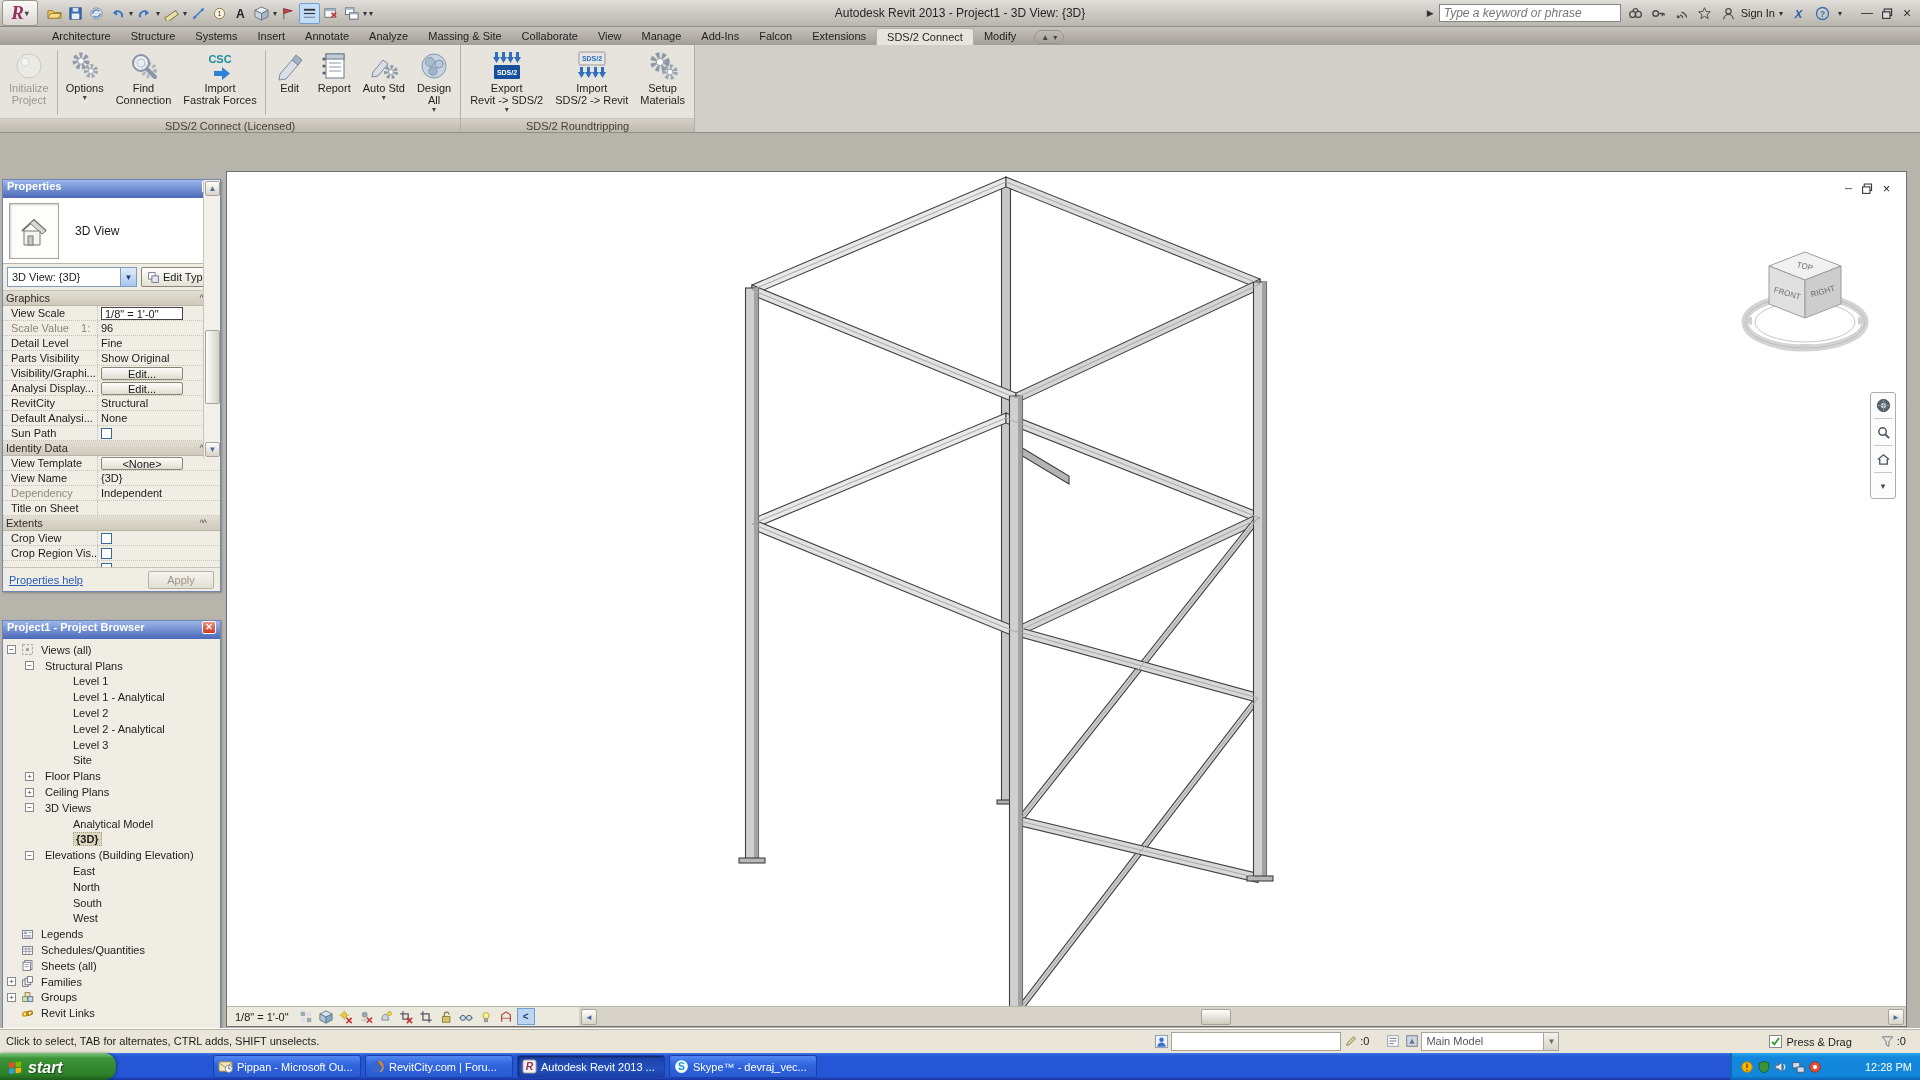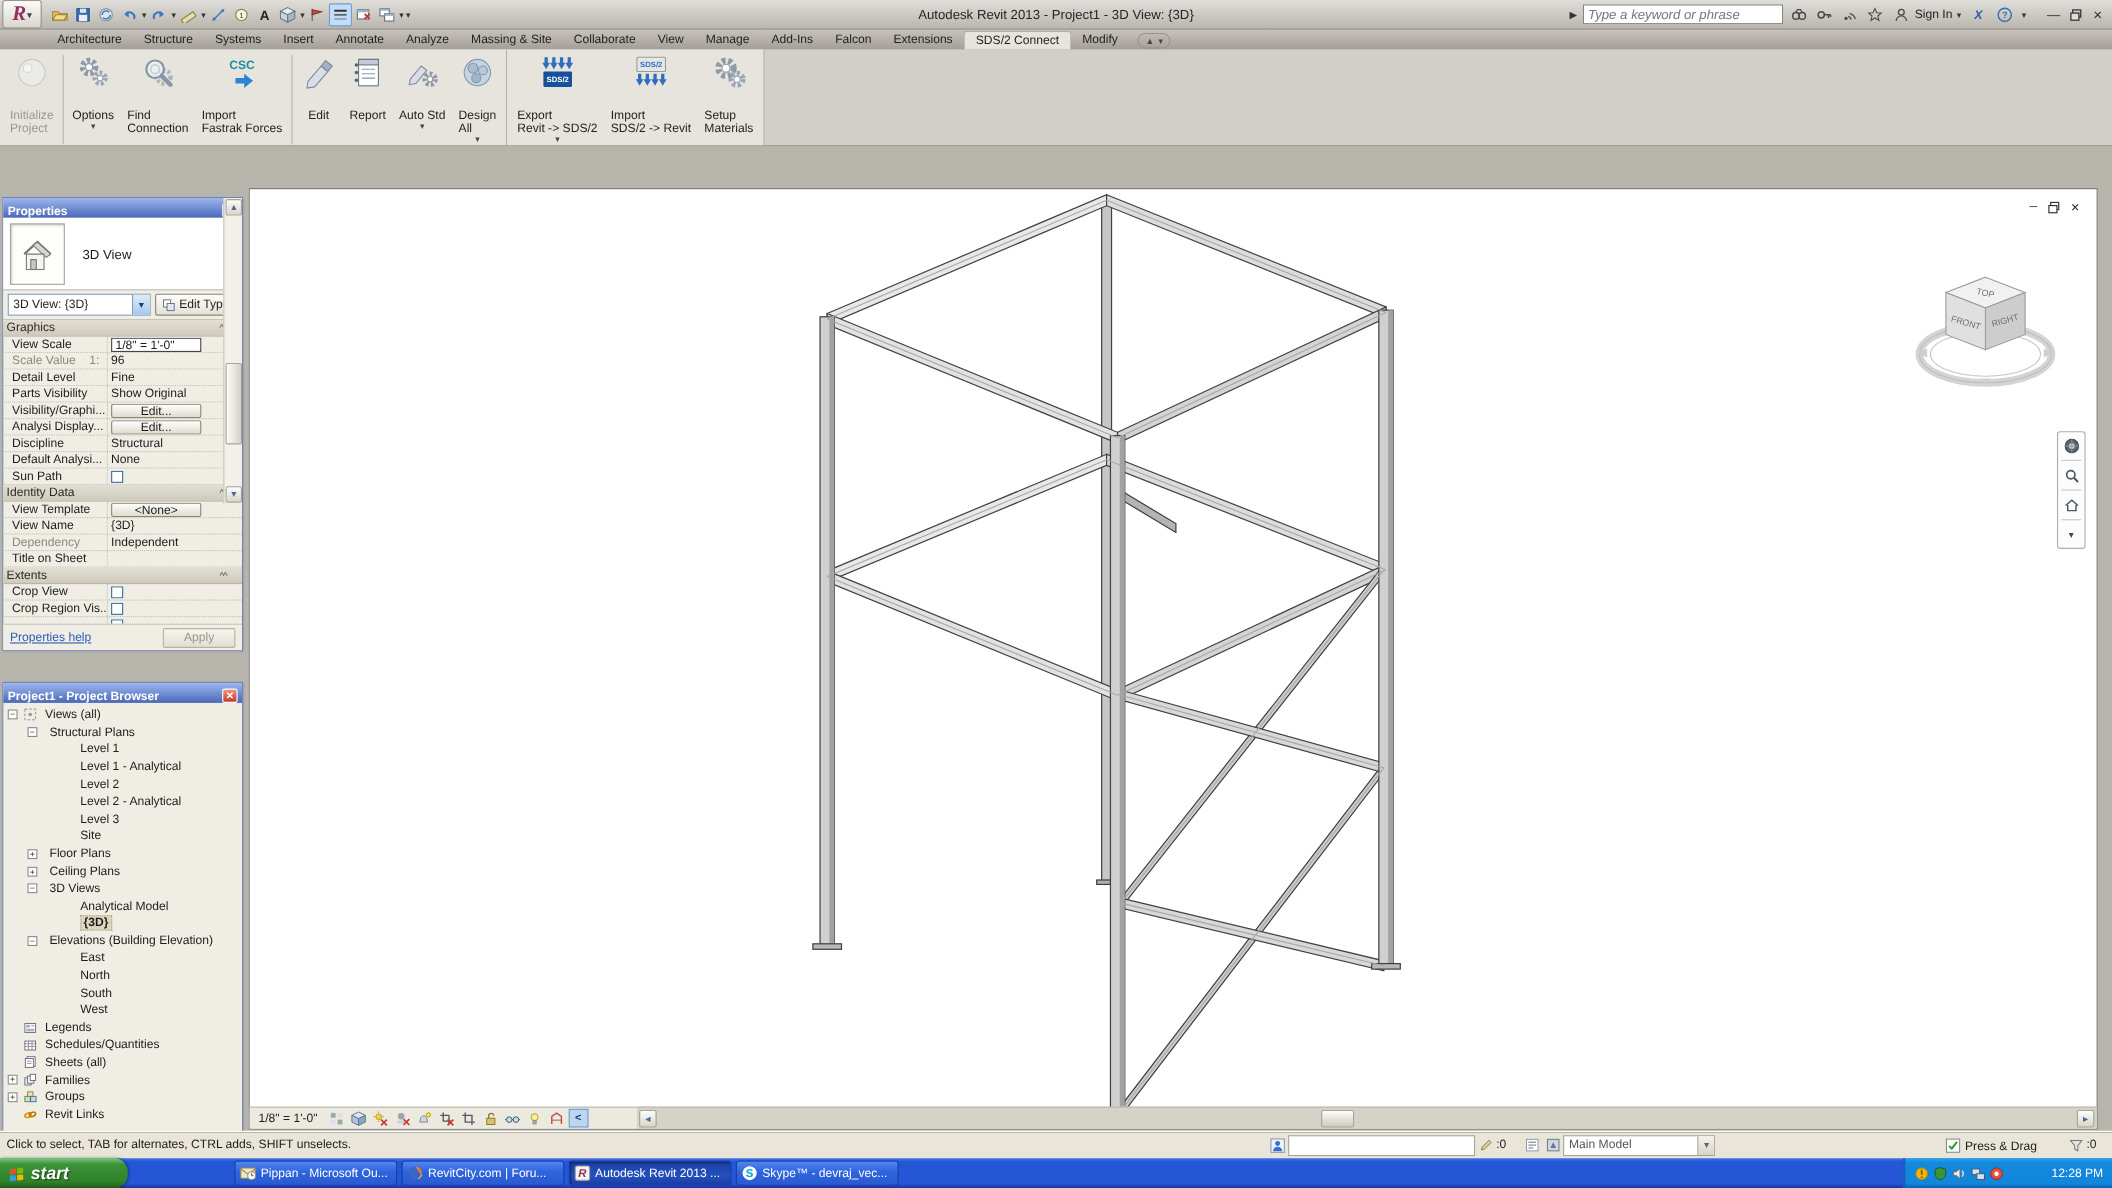--- a/index.html
+++ b/index.html
@@ -30,28 +30,28 @@
 #tabrow{position:absolute;left:0;top:27px;width:1920px;height:18px;background:linear-gradient(#c7c3bc,#a39f97);display:flex;align-items:flex-end;padding-left:42px}
 .tab{height:17px;padding:2px 10px 0;color:#1f1f1f;border-radius:3px 3px 0 0}
 .tab.active{background:#e7e4de;border:1px solid #b3afa6;border-bottom:none}
 #tabtoggle{height:14px;margin:0 0 1px 8px;padding:0 6px;background:linear-gradient(#f4f2ee,#d8d5cе);border:1px solid #9a968e;border-radius:7px;display:flex;align-items:center;gap:4px;font-size:8px;color:#444}
 
 #ribbon{position:absolute;left:0;top:45px;width:1920px;height:88px;background:#d2cfc8;border-bottom:1px solid #908d85;display:flex}
 .rpanel{position:relative;height:87px;background:#e7e4de;border-right:1px solid #b3afa6;display:flex;flex-direction:column}
 .rbtns{flex:1;display:flex;align-items:flex-start;padding:2px 3px 0}
 .plabel{height:14px;line-height:14px;text-align:center;background:linear-gradient(#d5d1c8,#bfbab0);color:#44403a;border-top:1px solid #c8c4bb;font-size:11px}
 .rbtn{display:flex;flex-direction:column;align-items:center;padding:2px 5px;min-width:44px;border:1px solid transparent;border-radius:2px}
-.rbtn .rlabel{margin-top:17px;line-height:12px;white-space:pre-line;color:#211e1a}
+.rbtn .rlabel{margin-top:0;text-align:center;line-height:12px;white-space:pre-line;color:#211e1a}
 .rbtn .rcaret{font-size:8px;color:#444;line-height:8px}
 .rbtn.disabled .rlabel{color:#9d988d}
 .gsep{width:1px;align-self:stretch;background:#b8b4ab;margin:3px 2px}
 
 #main{position:absolute;left:0;top:133px;width:1920px;height:895px;background:#b7b4ac}
 .palette{position:absolute;left:2px;width:219px;background:#efede4;border:1px solid #6f86b4;box-shadow:1px 1px 2px rgba(0,0,0,.25)}
-.phead{height:18px;background:linear-gradient(#9db7ec,#4a68b8);color:#fff;font-weight:bold;display:flex;align-items:flex-end;padding:0 4px}
+.phead{height:18px;background:linear-gradient(#9db7ec,#4a68b8);color:#fff;font-weight:bold;display:flex;align-items:flex-start;padding:0 4px}
 .pclose{margin-left:auto;width:14px;height:13px;background:linear-gradient(#ef9280,#cc3a22);border:1px solid #fff;border-radius:2px;color:#fff;font-size:9px;line-height:11px;text-align:center}
 #props{top:46px;height:413px}
 #typesel{height:66px;background:#fff;border-bottom:1px solid #b9b5aa;position:relative}
 #typebox{position:absolute;left:6px;top:5px;width:50px;height:56px;border:1px solid #a8a49a;background:#fdfdfb;box-shadow:inset 1px 1px 2px #ccc;display:flex;align-items:center;justify-content:center}
 #typelabel{position:absolute;left:72px;top:26px;font-size:12px}
 #typedrop{position:absolute;right:3px;top:28px;font-size:9px;color:#555}
 #selrow{height:26px;display:flex;align-items:center;gap:4px;padding:0 4px;background:#efede4}
 .xcombo{height:20px;background:#fff;border:1px solid #7f9db9;display:flex;align-items:center;position:relative}
 .xcombo .cval{padding:0 4px;flex:1;white-space:nowrap;overflow:hidden}
 .xcombo .cbtn{width:16px;height:18px;background:linear-gradient(#e0ecfb,#a8c7ef);border-left:1px solid #7f9db9;color:#1b3e7a;font-size:8px;display:flex;align-items:center;justify-content:center}
@@ -529,21 +529,21 @@
               <span class="vbtn">Edit...</span>
             </div>
           </div>
           <div class="prow">
             <div class="plab">Analysi Display...</div>
             <div class="pval">
               <span class="vbtn">Edit...</span>
             </div>
           </div>
           <div class="prow">
-            <div class="plab">Discipline</div>
+            <div class="plab">RevitCity</div>
             <div class="pval">
               <span class="">Structural</span>
             </div>
           </div>
           <div class="prow">
             <div class="plab">Default Analysi...</div>
             <div class="pval">
               <span class="">None</span>
             </div>
           </div>

